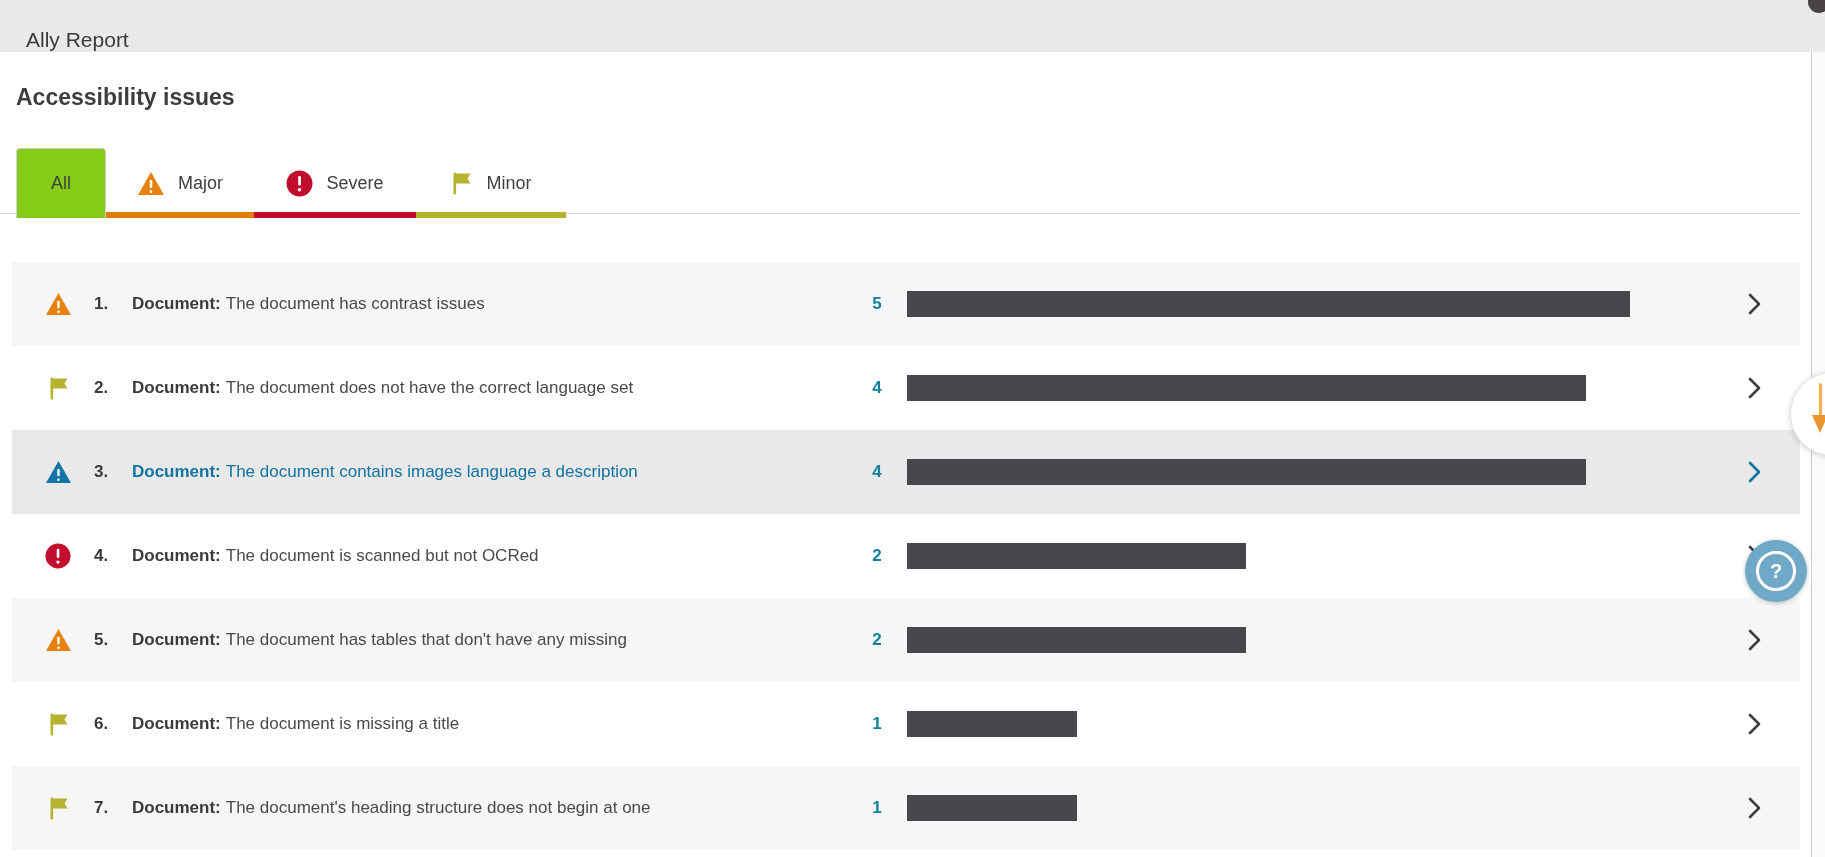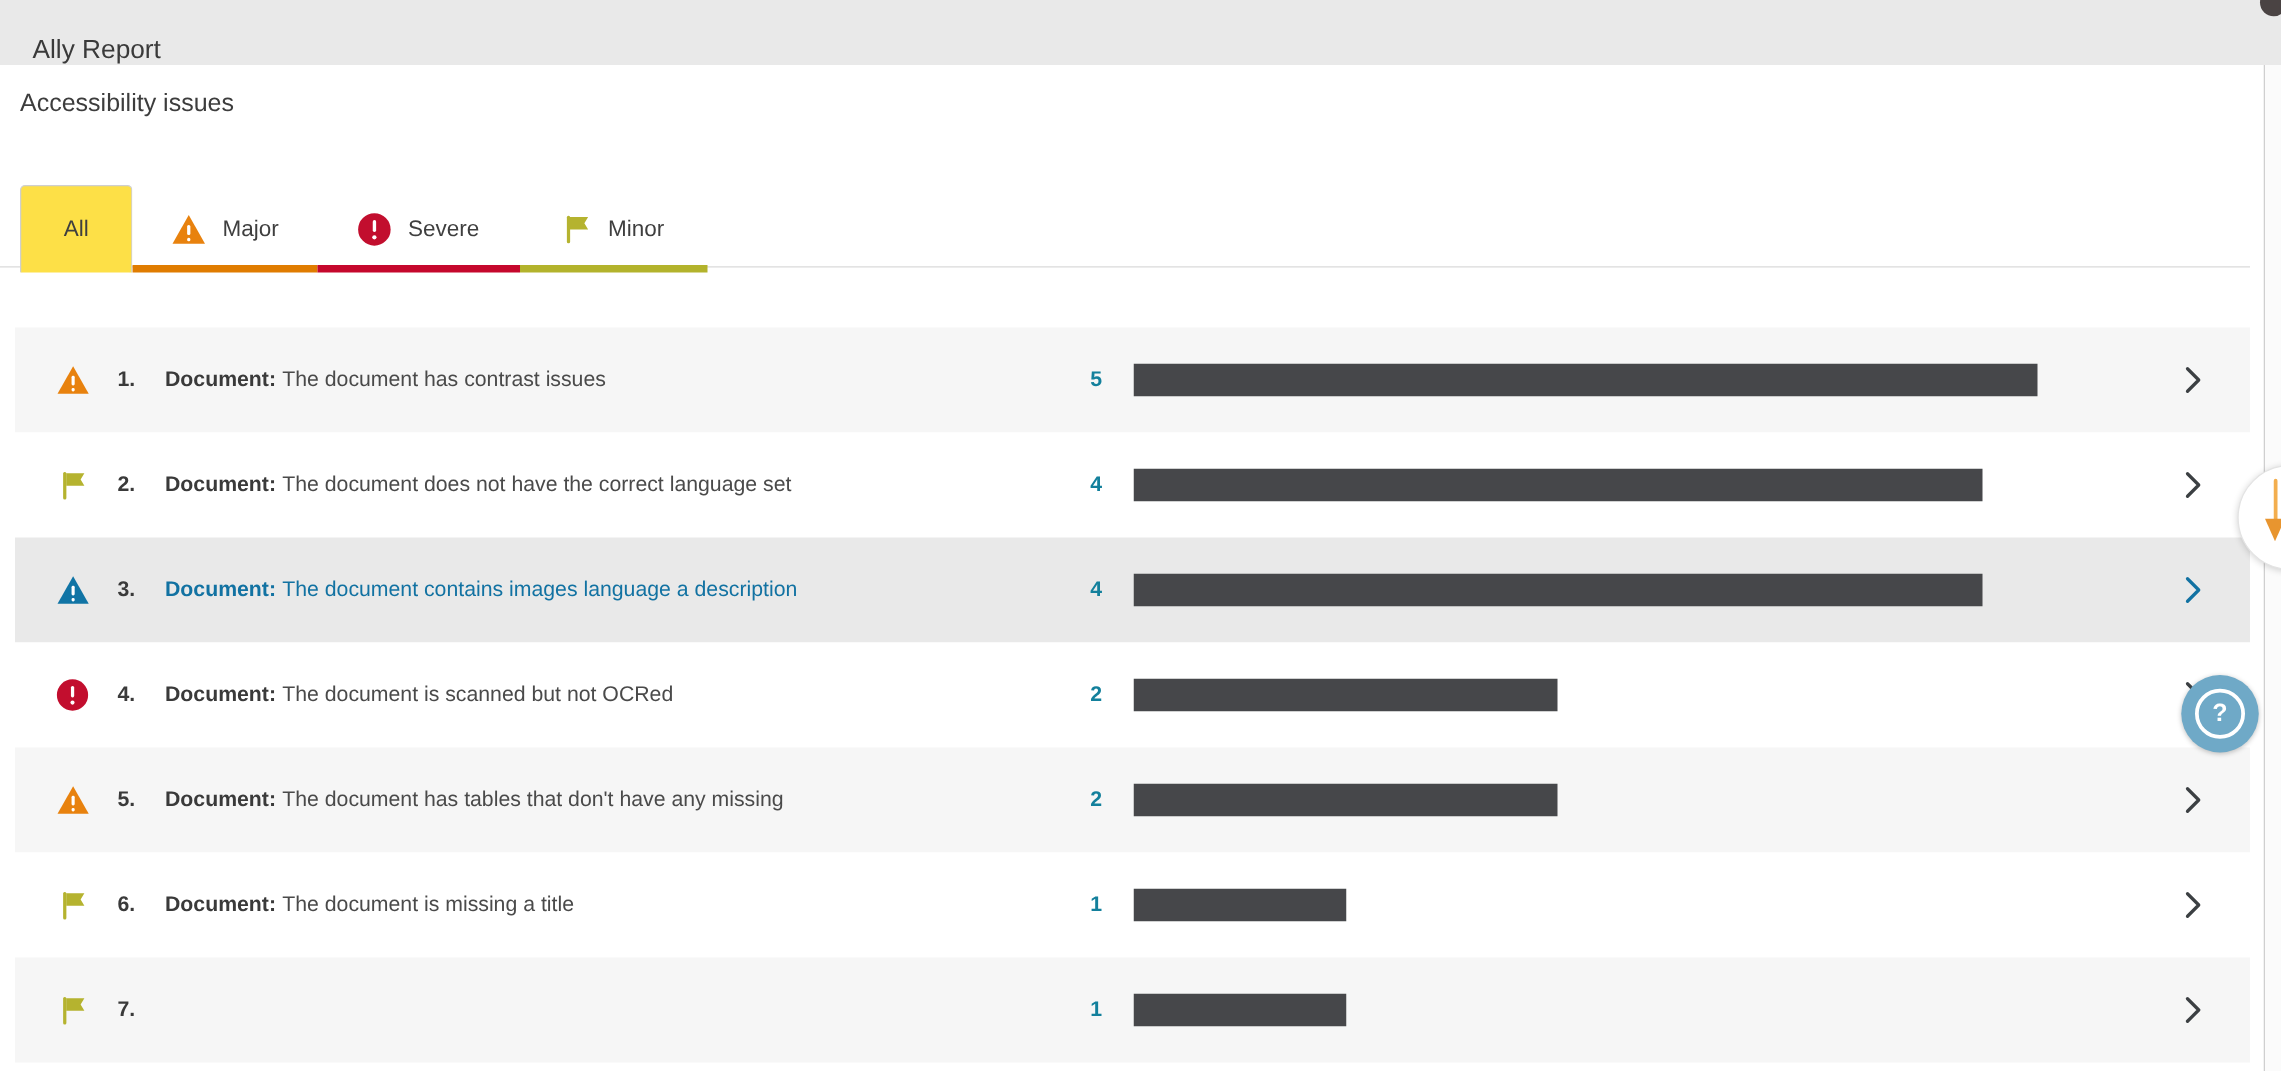--- a/index.html
+++ b/index.html
@@ -8,27 +8,27 @@
     background:#ffffff;font-family:"Liberation Sans",sans-serif;
     -webkit-font-smoothing:antialiased;
   }
   
   .app-header{
     position:absolute;left:0;top:0;width:1825px;height:52px;
     background:#e9e9e9;display:flex;align-items:flex-end;
   }
   .app-header .title{margin-left:26px;font-size:21px;color:#3a3a3a;}
   
-  .page-heading{position:absolute;left:16px;top:72px;font-size:20px;color:#3d3d3d;}
+  .page-heading{position:absolute;left:16px;top:84px;font-size:23px;color:#3d3d3d;font-weight:bold;}
   
   .tab-underline{position:absolute;left:0;top:213px;width:1800px;height:1px;background:#dadada;}
   .tabs{position:absolute;left:16px;top:148px;height:70px;display:flex;}
   .tab{position:relative;display:flex;align-items:center;justify-content:center;cursor:pointer;}
   .tab-all{
-    width:88px;background:#fde047;border:1px solid #cfcfcf;border-bottom:none;
+    width:88px;background:#84cc16;border:1px solid #cfcfcf;border-bottom:none;
     border-radius:4px 4px 0 0;z-index:2;font-size:18px;color:#3f3f3f;
   }
   .tab-colored{font-size:18px;color:#3f3f3f;}
   .tab-severe{width:162px;}
   .tab-major{width:148px;}
   .tab-minor{width:150px;}
   .tab-colored .ticon{display:flex;align-items:center;margin-right:13px;}
   .stripe{position:absolute;left:0;right:0;bottom:0;height:6px;}
   
   .issues{position:absolute;left:12px;top:262px;width:1788px;}
@@ -245,20 +245,21 @@
   </div>
 
   <div class="row row-alt">
     <span class="icon">
       <svg width="23" height="25" viewBox="0 0 23 25">
           <rect x="3.5" y="1.5" width="2.6" height="22" rx="1.2" fill="#b5b32f"></rect>
           <path d="M6 2.5 H20.5 L17.5 7.5 L20.5 12.5 H6 Z" fill="#b5b32f"></path>
         </svg>
     </span>
     <span class="num">7.</span>
+    <span class="text"><span class="cat">Document:</span><span class="desc">The document's heading structure does not begin at one</span></span>
     <span class="count">1</span>
     <span class="bar" style="width: 170px;"></span>
     <span class="chev">
       <svg width="13" height="22" viewBox="0 0 13 22">
           <polyline points="2,2 11,11 2,20" fill="none" stroke="currentColor" stroke-width="2.6" stroke-linecap="round" stroke-linejoin="round"></polyline>
         </svg>
     </span>
   </div>
 
 </div>

